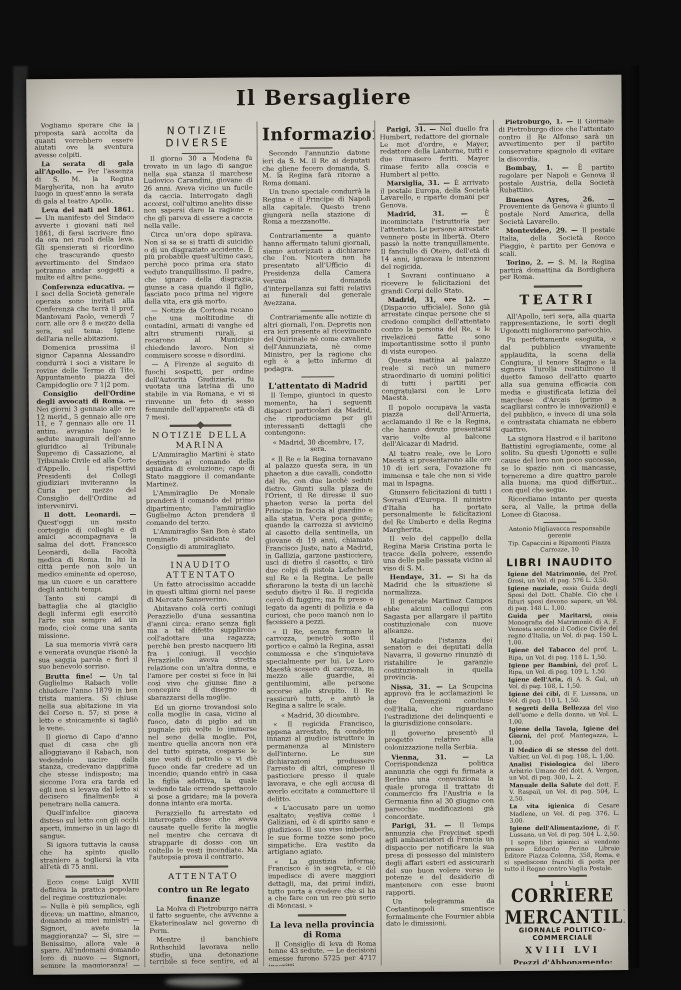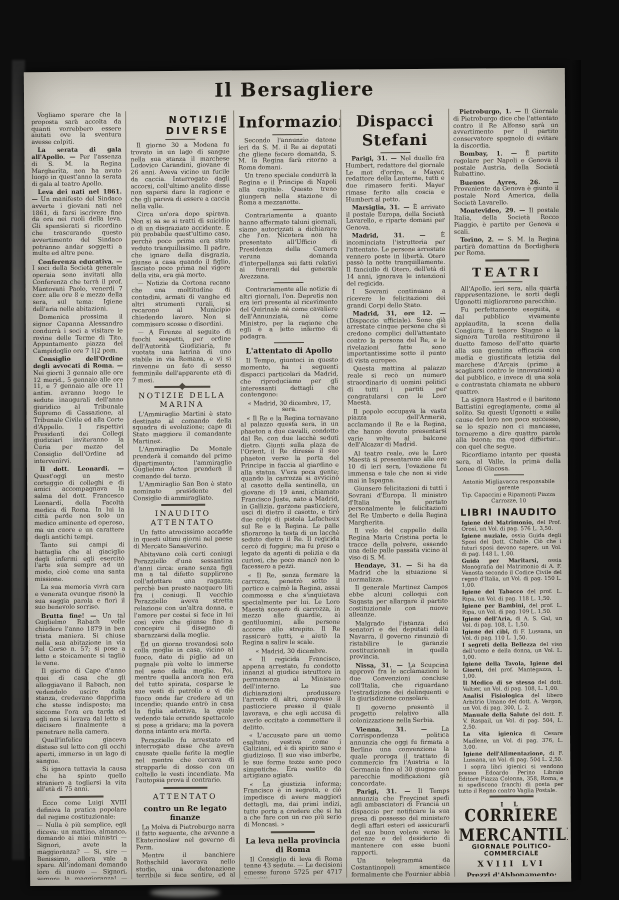--- a/index.html
+++ b/index.html
@@ -62,21 +62,21 @@
   
   .rule{width:30px;height:1px;background:#4d483f;margin:2.5px auto;}
   .rule.rule2{width:44px;height:2px;}
   .rule.fancy{width:56px;height:2px;position:relative;}
   .rule.fancy::after{
     content:"";position:absolute;left:50%;top:-2px;width:5px;height:5px;
     background:#4d483f;transform:translateX(-50%) rotate(45deg);
   }
   
   .h{text-align:center;color:#1f1b15;}
-  .h-diverse{font-family:"DejaVu Sans",sans-serif;font-weight:bold;font-size:9.5px;letter-spacing:2.5px;margin:3px 0 1px;text-align:right;}
+  .h-diverse{font-family:"DejaVu Sans",sans-serif;font-weight:normal;font-size:9.5px;letter-spacing:2.5px;margin:3px 0 1px;}
   .h-big{font-size:15.5px;font-weight:bold;letter-spacing:.5px;margin:2px 0 2px;}
   .h-caps{font-size:7.5px;letter-spacing:1.8px;margin:3px 0 2px;}
   .h-bold{font-weight:bold;font-size:7.5px;margin:3px 0 2px;}
   .h-teatri{font-weight:bold;font-size:12px;letter-spacing:3px;margin:4px 0 1px;}
   .h-libri{font-family:"DejaVu Sans",sans-serif;font-weight:bold;font-size:9.5px;letter-spacing:1px;margin:3px 0 2px;}
   .h-il{font-weight:bold;font-size:6px;letter-spacing:4px;margin:2px 0 0;}
   .h-corriere{font-weight:bold;font-size:14.5px;letter-spacing:.5px;margin:0 0 1px;transform:scaleY(1.15);}
   .h-sub{font-family:"DejaVu Sans",sans-serif;font-weight:bold;font-size:6px;letter-spacing:.5px;margin:1px 0 2px;}
   .h-anno{font-weight:bold;font-size:8px;letter-spacing:3px;margin:2px 0 2px;}
   .h-prezzi{font-weight:bold;font-size:7px;margin:2px 0 1px;}
@@ -135,35 +135,34 @@
       <div class="col">
         <div class="h h-big">Informazioni</div>
         <div class="rule"></div>
         <p class="p">Secondo l'annunzio datone ieri da S. M. il Re ai deputati che gliene fecero domanda, S. M. la Regina farà ritorno a Roma domani.</p>
         <p class="p">Un treno speciale condurrà la Regina e il Principe di Napoli alla capitale. Questo treno giungerà nella stazione di Roma a mezzanotte.</p>
         <div class="rule"></div>
         <p class="p">Contrariamente a quanto hanno affermato taluni giornali, siamo autorizzati a dichiarare che l'on. Nicotera non ha presentato all'Ufficio di Presidenza della Camera veruna domanda d'interpellanza sui fatti relativi ai funerali del generale Avezzana.</p>
         <div class="rule"></div>
         <p class="p">Contrariamente alle notizie di altri giornali, l'on. Depretis non era ieri presente al ricevimento del Quirinale nè come cavaliere dell'Annunziata, nè come Ministro, per la ragione che egli è a letto infermo di podagra.</p>
         <div class="rule"></div>
-        <div class="h h-bold">L'attentato di Apollo</div>
+        <div class="h h-bold">L'attentato di Madrid</div>
         <p class="p">Il Tempo, giuntoci in questo momento, ha i seguenti dispacci particolari da Madrid, che riproduciamo per gli interessanti dettagli che contengono:</p>
         <p class="p c">« Madrid, 30 dicembre, 17, sera.</p>
         <p class="p">« Il Re e la Regina tornavano al palazzo questa sera, in un phaeton a due cavalli, condotto dal Re, con due lacchè seduti dietro. Giunti sulla plaza de l'Orient, il Re diresse il suo phaeton verso la porta del Principe in faccia al giardino e alla statua. V'era poca gente; quando la carrozza si avvicinò al casotto della sentinella, un giovane di 19 anni, chiamato Francisco Juste, nato a Madrid, in Gallizia, garzone pasticciere, uscì di dietro il casotto, e tirò due colpi di pistola Lefacheux sul Re e la Regina. Le palle sfiorarono la testa di un lacchè seduto dietro il Re. Il regicida cercò di fuggire; ma fu preso e legato da agenti di polizia e da curiosi, che poco mancò non lo facessero a pezzi.</p>
         <p class="p">« Il Re, senza fermare la carrozza, penetrò sotto il portico e calmò la Regina, assai commossa e che s'inquietava specialmente per lui. Le Loro Maestà scesero di carrozza, in mezzo alle guardie, ai gentiluomini, alle persone accorse allo strepito. Il Re rassicurò tutti, e aiutò la Regina a salire le scale.</p>
         <p class="p c">« Madrid, 30 dicembre.</p>
         <p class="p">« Il regicida Francisco, appena arrestato, fu condotto innanzi al giudice istruttore in permanenza al Ministero dell'interno. Le sue dichiarazioni produssero l'arresto di altri, compreso il pasticciere presso il quale lavorava, e che egli accusa di averlo eccitato a commettere il delitto.</p>
         <p class="p">« L'accusato pare un uomo esaltato; vestiva come i Galiziani, ed è di spirito sano e giudizioso. Il suo viso imberbe, le sue forme tozze sono poco simpatiche. Era vestito da artigiano agiato.</p>
         <p class="p">« La giustizia informa; Francisco è in segreta, e ciò impedisce di avere maggiori dettagli, ma, dai primi indizi, tutto porta a credere che si ha a che fare con un reo più serio di Moncasi. »</p>
         <div class="rule rule2"></div>
         <div class="h h-bold">La leva nella provincia di Roma</div>
         <p class="p">Il Consiglio di leva di Roma tenne 43 sedute. — Le decisioni emesse furono 5725 per 4717 inscritti.</p>
       </div>
       <div class="col">
-        <div class="h h-big">Dispacci Stefani</div>
         <div class="rule"></div>
         <p class="p"><span class="lead">Parigi, 31. — </span>Nel duello fra Humbert, redattore del giornale Le mot d'ordre, e Mayer, redattore della Lanterne, tutti e due rimasero feriti. Mayer rimase ferito alla coscia e Humbert al petto.</p>
         <p class="p"><span class="lead">Marsiglia, 31. — </span>È arrivato il postale Europa, della Società Lavarello, e riparte domani per Genova.</p>
         <p class="p"><span class="lead">Madrid, 31. — </span>È incominciata l'istruttoria per l'attentato. Le persone arrestate vennero poste in libertà. Otero passò la notte tranquillamente. Il fanciullo di Otero, dell'età di 14 anni, ignorava le intenzioni del regicida.</p>
         <p class="p">I Sovrani continuano a ricevere le felicitazioni dei grandi Corpi dello Stato.</p>
         <p class="p"><span class="lead">Madrid, 31, ore 12. — </span>(Dispaccio ufficiale). Sono già arrestate cinque persone che si credono complici dell'attentato contro la persona del Re, e le rivelazioni fatte sono importantissime sotto il punto di vista europeo.</p>
         <p class="p">Questa mattina al palazzo reale si recò un numero straordinario di uomini politici di tutti i partiti per congratularsi con le Loro Maestà.</p>
         <p class="p">Il popolo occupava la vasta piazza dell'Armeria, acclamando il Re e la Regina, che hanno dovuto presentarsi varie volte al balcone dell'Alcazar di Madrid.</p>
         <p class="p">Al teatro reale, ove le Loro Maestà si presentarono alle ore 10 di ieri sera, l'ovazione fu immensa e tale che non si vide mai in Ispagna.</p>
         <p class="p">Giunsero felicitazioni di tutti i Sovrani d'Europa. Il ministro d'Italia ha portato personalmente le felicitazioni del Re Umberto e della Regina Margherita.</p>

